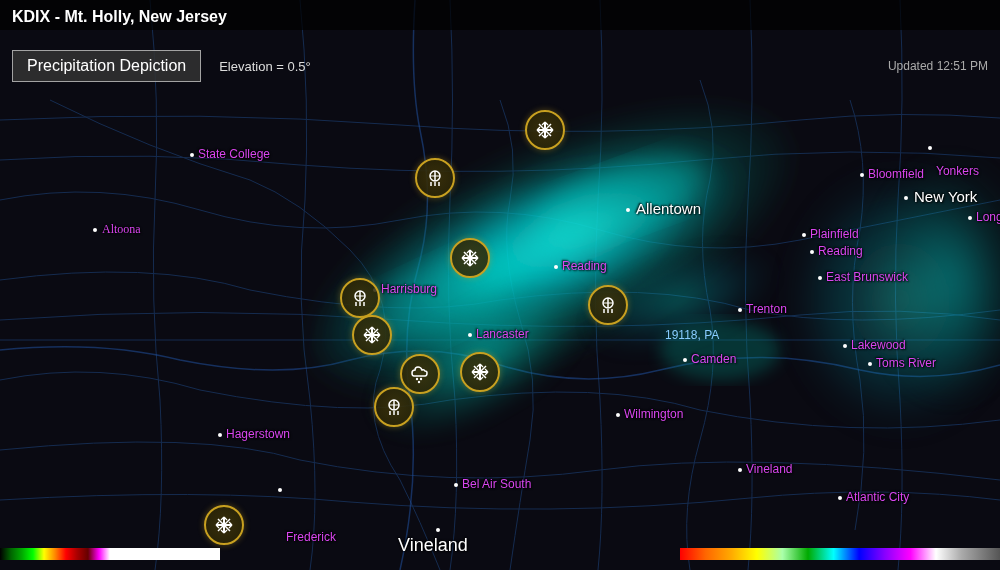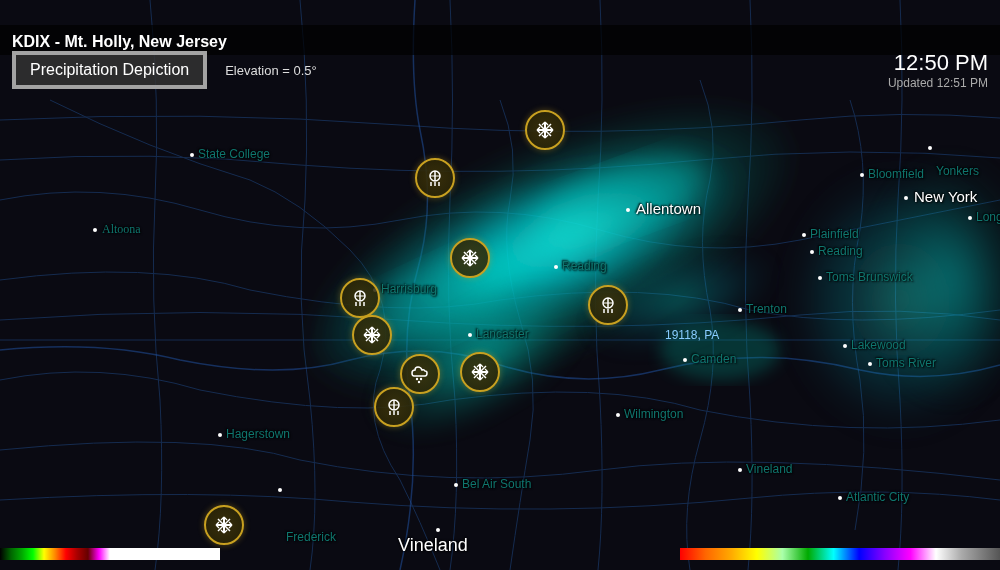--- a/index.html
+++ b/index.html
@@ -41,21 +41,20 @@
     }
 
     
     #header {
       position: absolute;
       top: 0; left: 0;
       width: 100%;
       padding: 8px 12px 4px;
       background: rgba(0,0,0,0.7);
       z-index: 10;
-      margin-top: 25px;
     }
 
     #station-title {
       font-size: 16px;
       font-weight: bold;
       color: #fff;
     }
 
     #station-subtitle {
       font-size: 12px;
@@ -73,21 +72,21 @@
       z-index: 10;
       padding: 0 12px;
     }
 
     #panel-label {
       background: rgba(50,50,50,0.85);
       color: #fff;
       padding: 6px 14px;
       font-size: 16px;
       font-weight: 500;
-      border: 4px solid #a3a3a3;
+      border: 1px solid #a3a3a3;
     }
 
     #elevation-label {
       margin-left: 18px;
       font-size: 13px;
       color: #ddd;
     }
 
     #time-display {
       margin-left: auto;
@@ -102,21 +101,21 @@
 
     #time-updated {
       font-size: 12px;
       color: #aaa;
     }
 
     
     .city-label {
       position: absolute;
       font-size: 12px;
-      color: #0f766e;
+      color: #d946ef;
       text-shadow: 1px 1px 2px #000, -1px -1px 2px #000;
       pointer-events: none;
       white-space: nowrap;
       z-index: 5;
     }
 
     .city-label.large {
       font-size: 18px;
       color: #fff;
       font-weight: 400;
@@ -299,21 +298,20 @@
 </div>
 
 <div id="header">
   <div id="station-title">KDIX - Mt. Holly, New Jersey</div>
 </div>
 
 <div id="top-bar">
   <div id="panel-label">Precipitation Depiction</div>
   <div id="elevation-label">Elevation = 0.5°</div>
   <div id="time-display">
-    <div id="time-main">12:50 PM</div>
     <div id="time-updated">Updated 12:51 PM</div>
   </div>
 </div>
 
 <div id="cities-layer" style="position:absolute;top:0;left:0;width:100%;height:100%;z-index:5;pointer-events:none;">
     <div class="city-dot" style="left: 95px; top: 230px;"></div>
     <div class="city-label" style="left: 102px; top: 222px; font-family: Liberation Serif, serif;">Altoona</div>
     <div class="city-dot" style="left: 192px; top: 155px;"></div>
     <div class="city-label" style="left: 198px; top: 147px;">State College</div>
     <div class="city-dot" style="left: 375px; top: 290px;"></div>
@@ -340,21 +338,21 @@
     <div class="city-label" style="left: 746px; top: 302px;">Trenton</div>
     <div class="city-dot" style="left: 740px; top: 470px;"></div>
     <div class="city-label" style="left: 746px; top: 462px;">Vineland</div>
     <div class="city-dot" style="left: 840px; top: 498px;"></div>
     <div class="city-label" style="left: 846px; top: 490px;">Atlantic City</div>
     <div class="city-dot" style="left: 845px; top: 346px;"></div>
     <div class="city-label" style="left: 851px; top: 338px;">Lakewood</div>
     <div class="city-dot" style="left: 870px; top: 364px;"></div>
     <div class="city-label" style="left: 876px; top: 356px;">Toms River</div>
     <div class="city-dot" style="left: 820px; top: 278px;"></div>
-    <div class="city-label" style="left: 826px; top: 270px;">Toms Brunswick</div>
+    <div class="city-label" style="left: 826px; top: 270px;">East Brunswick</div>
     <div class="city-dot" style="left: 862px; top: 175px;"></div>
     <div class="city-label" style="left: 868px; top: 167px;">Bloomfield</div>
     <div class="city-dot" style="left: 906px; top: 198px;"></div>
     <div class="city-label medium" style="left: 914px; top: 188px; font-size: 15px; color: rgb(255, 255, 255);">New York</div>
     <div class="city-dot" style="left: 930px; top: 148px;"></div>
     <div class="city-label" style="left: 936px; top: 140px; margin-top: 24px;">Yonkers</div>
     <div class="city-dot" style="left: 970px; top: 218px;"></div>
     <div class="city-label" style="left: 976px; top: 210px;">Long Bea...</div>
     <div class="city-dot" style="left: 804px; top: 235px;"></div>
     <div class="city-label" style="left: 810px; top: 227px;">Plainfield</div>

